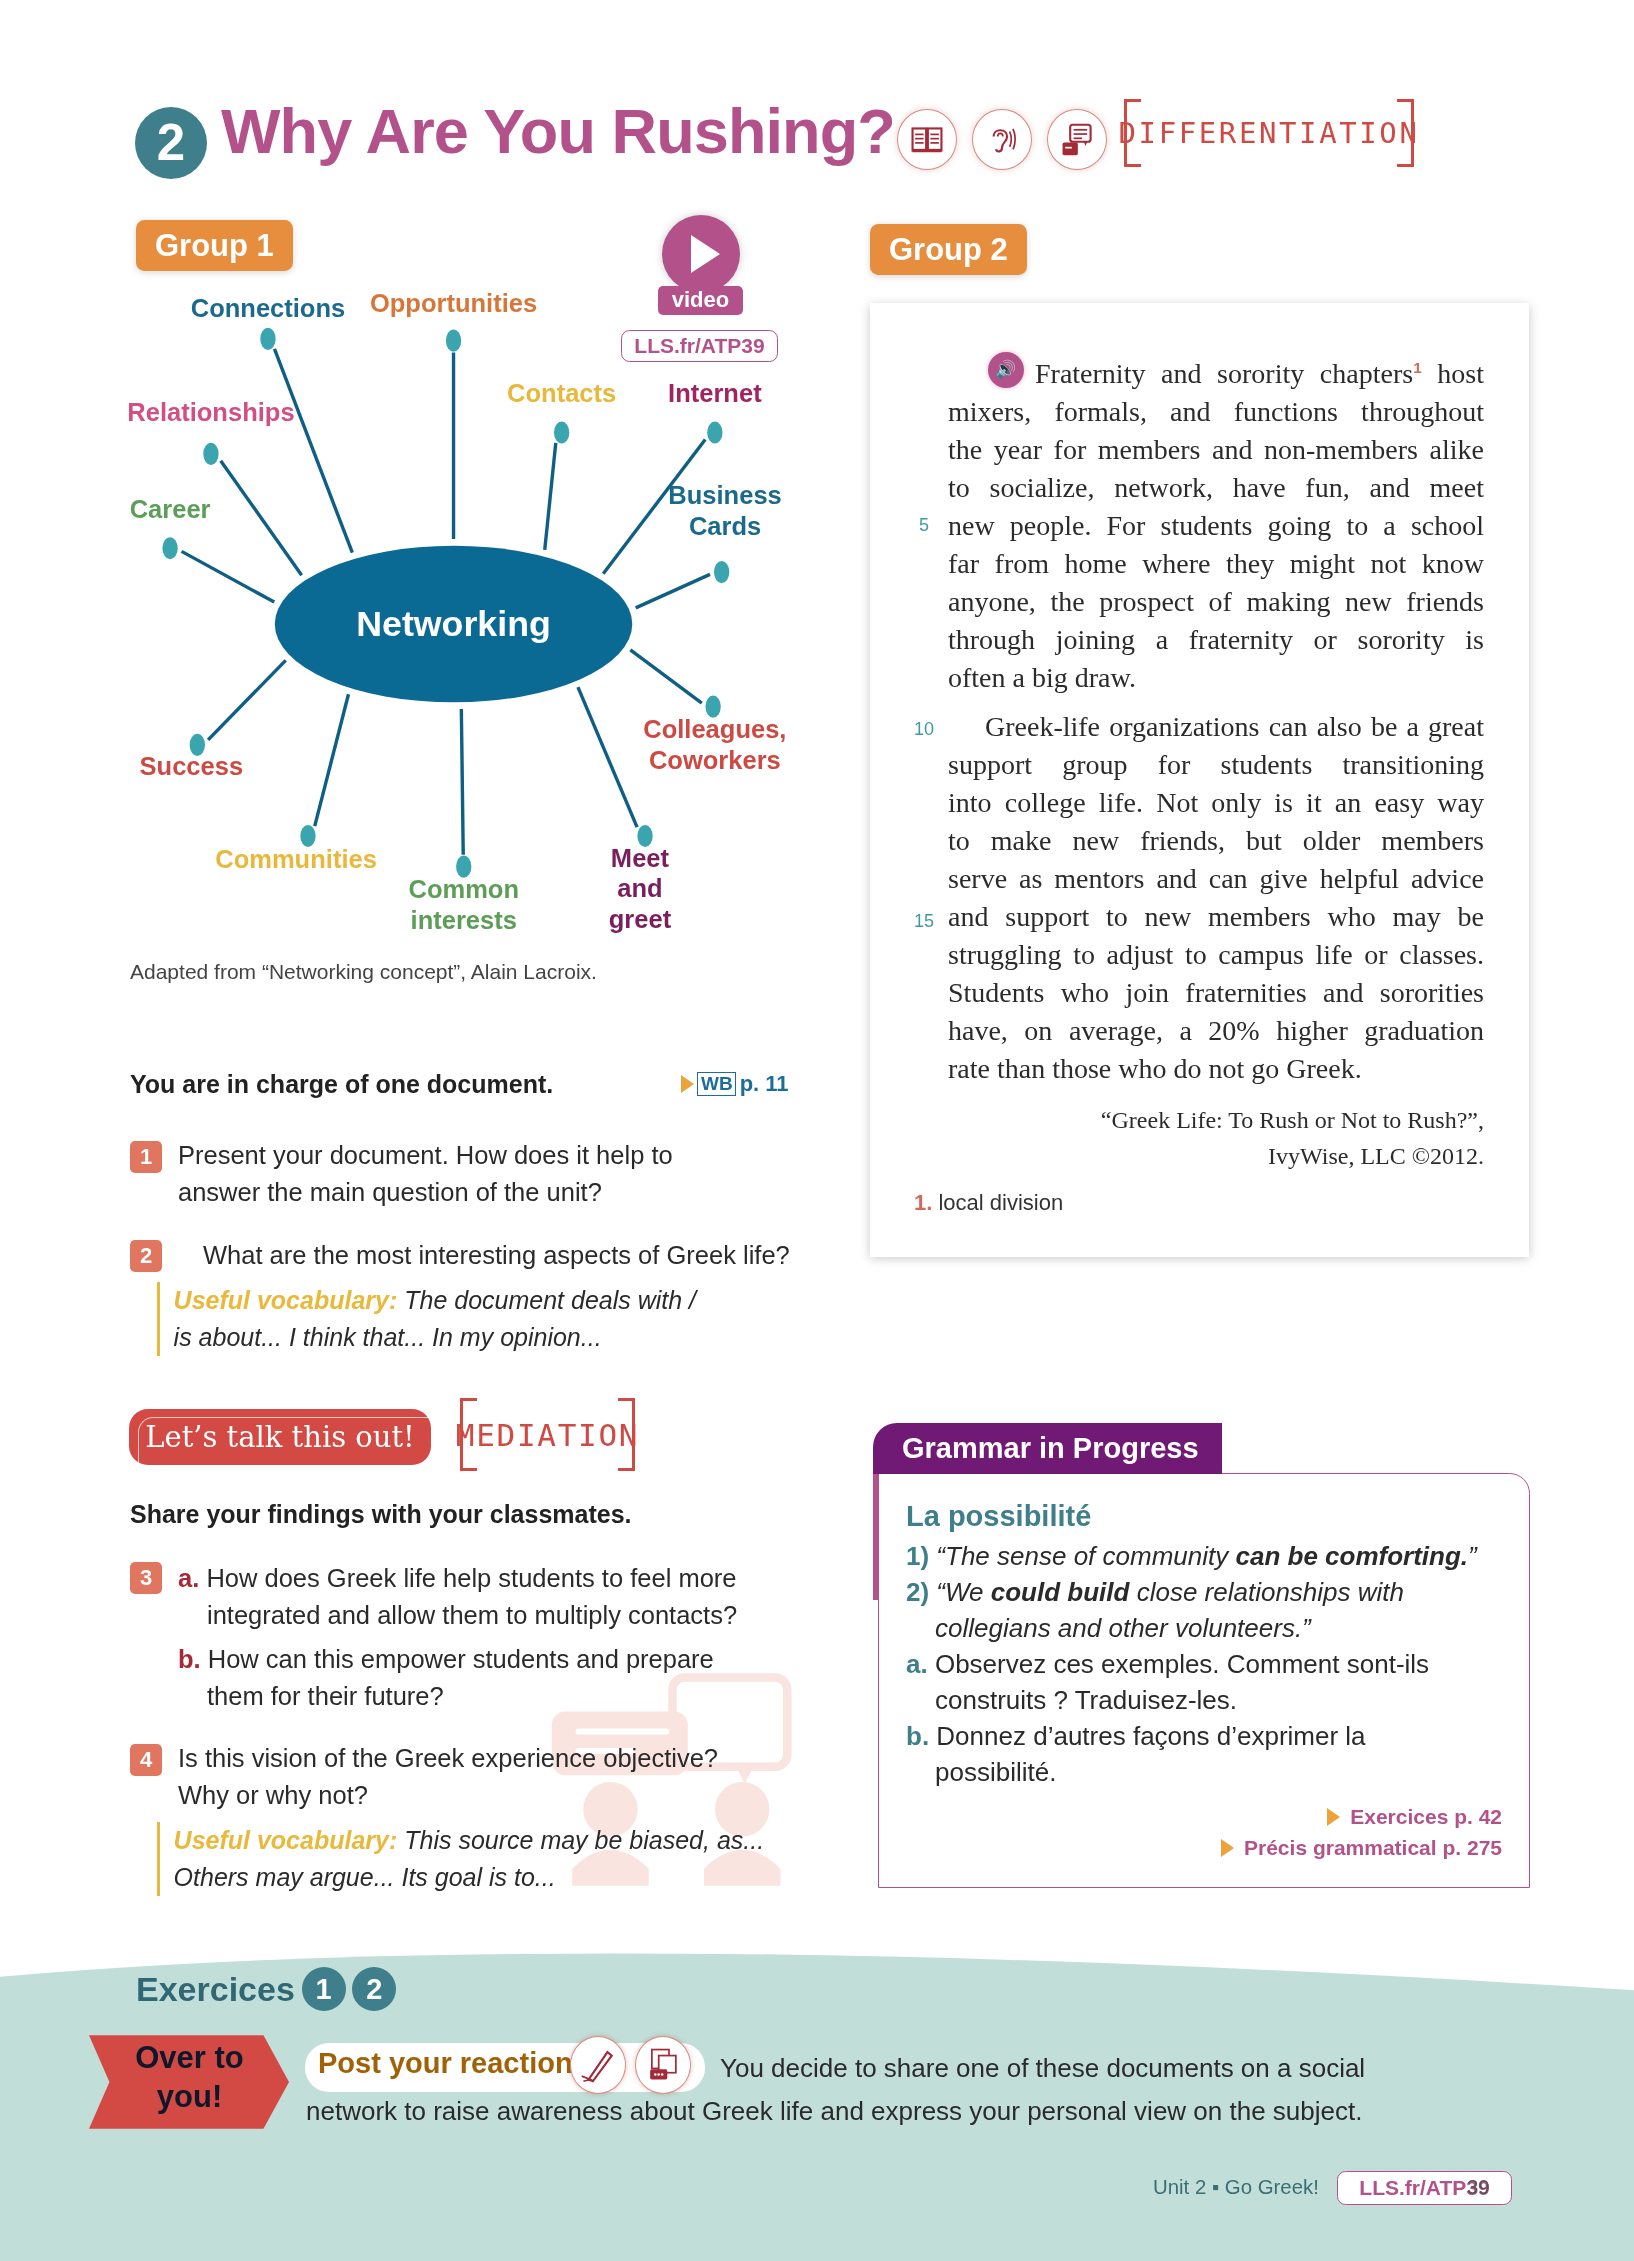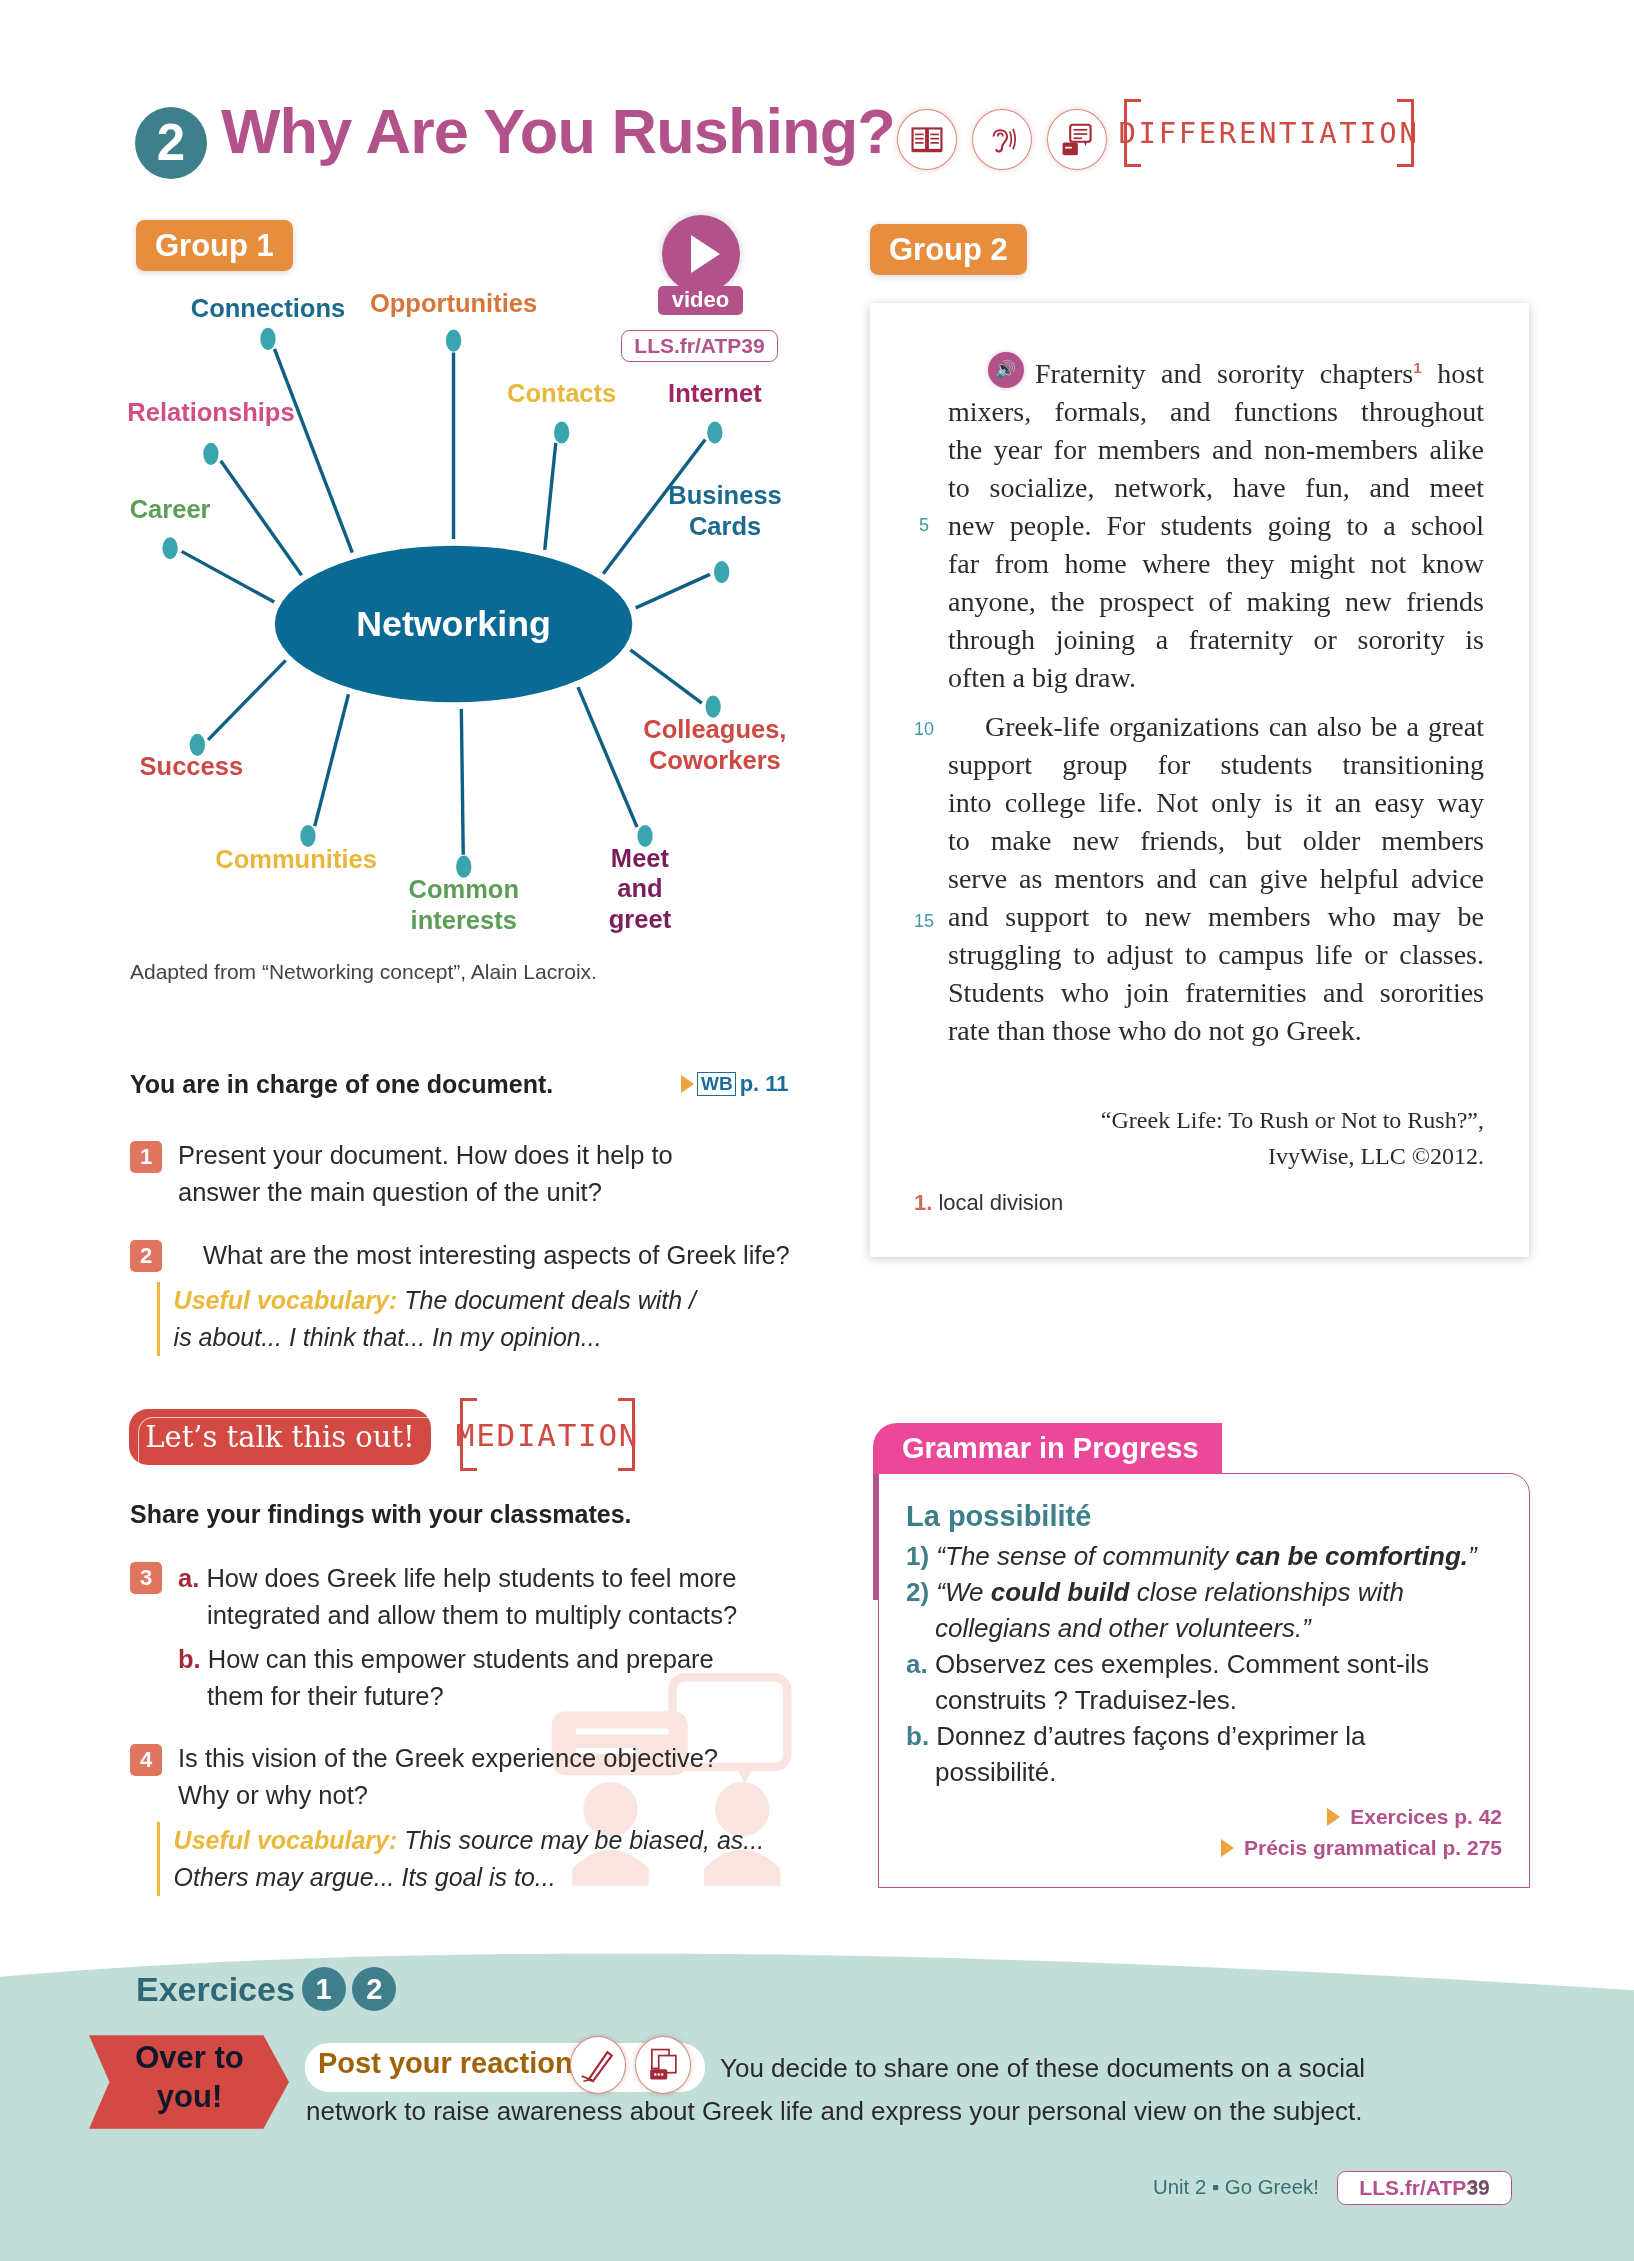--- a/index.html
+++ b/index.html
@@ -52,21 +52,21 @@
   .med-tag { left: 460px; top: 1398px; width: 175px; height: 73px; color: #cf4a43; font-size: 31px; letter-spacing: 1.7px; font-family: "DejaVu Sans Mono", monospace; display: flex; align-items: center; justify-content: center; }
   .med-tag::before, .med-tag::after { content: ""; position: absolute; top: 0; bottom: 0; width: 13.6px; border: 3.4px solid #cf4a43; }
   .med-tag::before { left: 0; border-right: none; }
   .med-tag::after { right: 0; border-left: none; }
 
   .wb-ref { left: 681px; top: 1071px; font-weight: bold; font-size: 22px; color: #1c6d9a; display: flex; align-items: center; gap: 3.4px; }
   .arrow-o { width: 0; height: 0; border-left: 13.6px solid #eba33a; border-top: 9.4px solid transparent; border-bottom: 9.4px solid transparent; }
   .wb-box { border: 1.7px solid #1c6d9a; padding: 0 2.6px; font-size: 19px; line-height: 22px; }
 
   
-  .gram-tab { left: 873px; top: 1423px; width: 349px; height: 51px; background: #ec4899; border-radius: 24px 0 0 0; color: #fff; font-weight: bold; font-size: 29px; line-height: 51px; padding-left: 29px; }
+  .gram-tab { left: 873px; top: 1423px; width: 349px; height: 51px; background: #701a75; border-radius: 24px 0 0 0; color: #fff; font-weight: bold; font-size: 29px; line-height: 51px; padding-left: 29px; }
   .gram-side { left: 873px; top: 1464px; width: 13.6px; height: 136px; background: #b3528a; }
   .gram-box { left: 878px; top: 1473px; width: 652px; height: 415px; border: 1.7px solid #b3528a; border-radius: 0 20.4px 0 0; background: #fff; }
   .gram-title { font-weight: bold; font-size: 29px; color: #3e7f8b; }
   .gram-line { font-size: 26px; line-height: 36px; color: #2a2a2a; }
   .gram-num { color: #3e7f8b; font-weight: bold; font-style: normal; }
   .gram-ref { font-weight: bold; font-size: 21px; color: #b3528a; text-align: right; display: flex; justify-content: flex-end; align-items: center; gap: 10px; }
 
   
   .band { left: 0; top: 1941px; width: 1635px; height: 320px; }
   .activities { left: 136px; top: 1967px; font-size: 34px; font-weight: bold; color: #2f6874; display: flex; align-items: center; gap: 6.8px; }
@@ -198,20 +198,21 @@
 
 <div class="abs" style="left:948px;top:708px;width:536px;">
   <div class="serif-p" style="padding-left:37px;">Greek-life organizations can also be a great</div>
   <div class="serif-p">support group for students transitioning</div>
   <div class="serif-p">into college life. Not only is it an easy way</div>
   <div class="serif-p">to make new friends, but older members</div>
   <div class="serif-p">serve as mentors and can give helpful advice</div>
   <div class="serif-p">and support to new members who may be</div>
   <div class="serif-p">struggling to adjust to campus life or classes.</div>
   <div class="serif-p">Students who join fraternities and sororities</div>
+  <div class="serif-p">have, on average, a 20% higher graduation</div>
   <div class="serif-p last">rate than those who do not go Greek.</div>
 </div>
 <div class="abs line-num" style="left:914px;top:719px;">10</div>
 <div class="abs line-num" style="left:914px;top:911px;">15</div>
 
 <div class="abs source" style="left:948px;top:1102px;width:536px;">
   <div>“Greek Life: To Rush or Not to Rush?”,</div>
   <div>IvyWise, LLC ©2012.</div>
 </div>
 <div class="abs footnote" style="left:914px;top:1190px;"><span class="n">1.</span> <span>local division</span></div>

